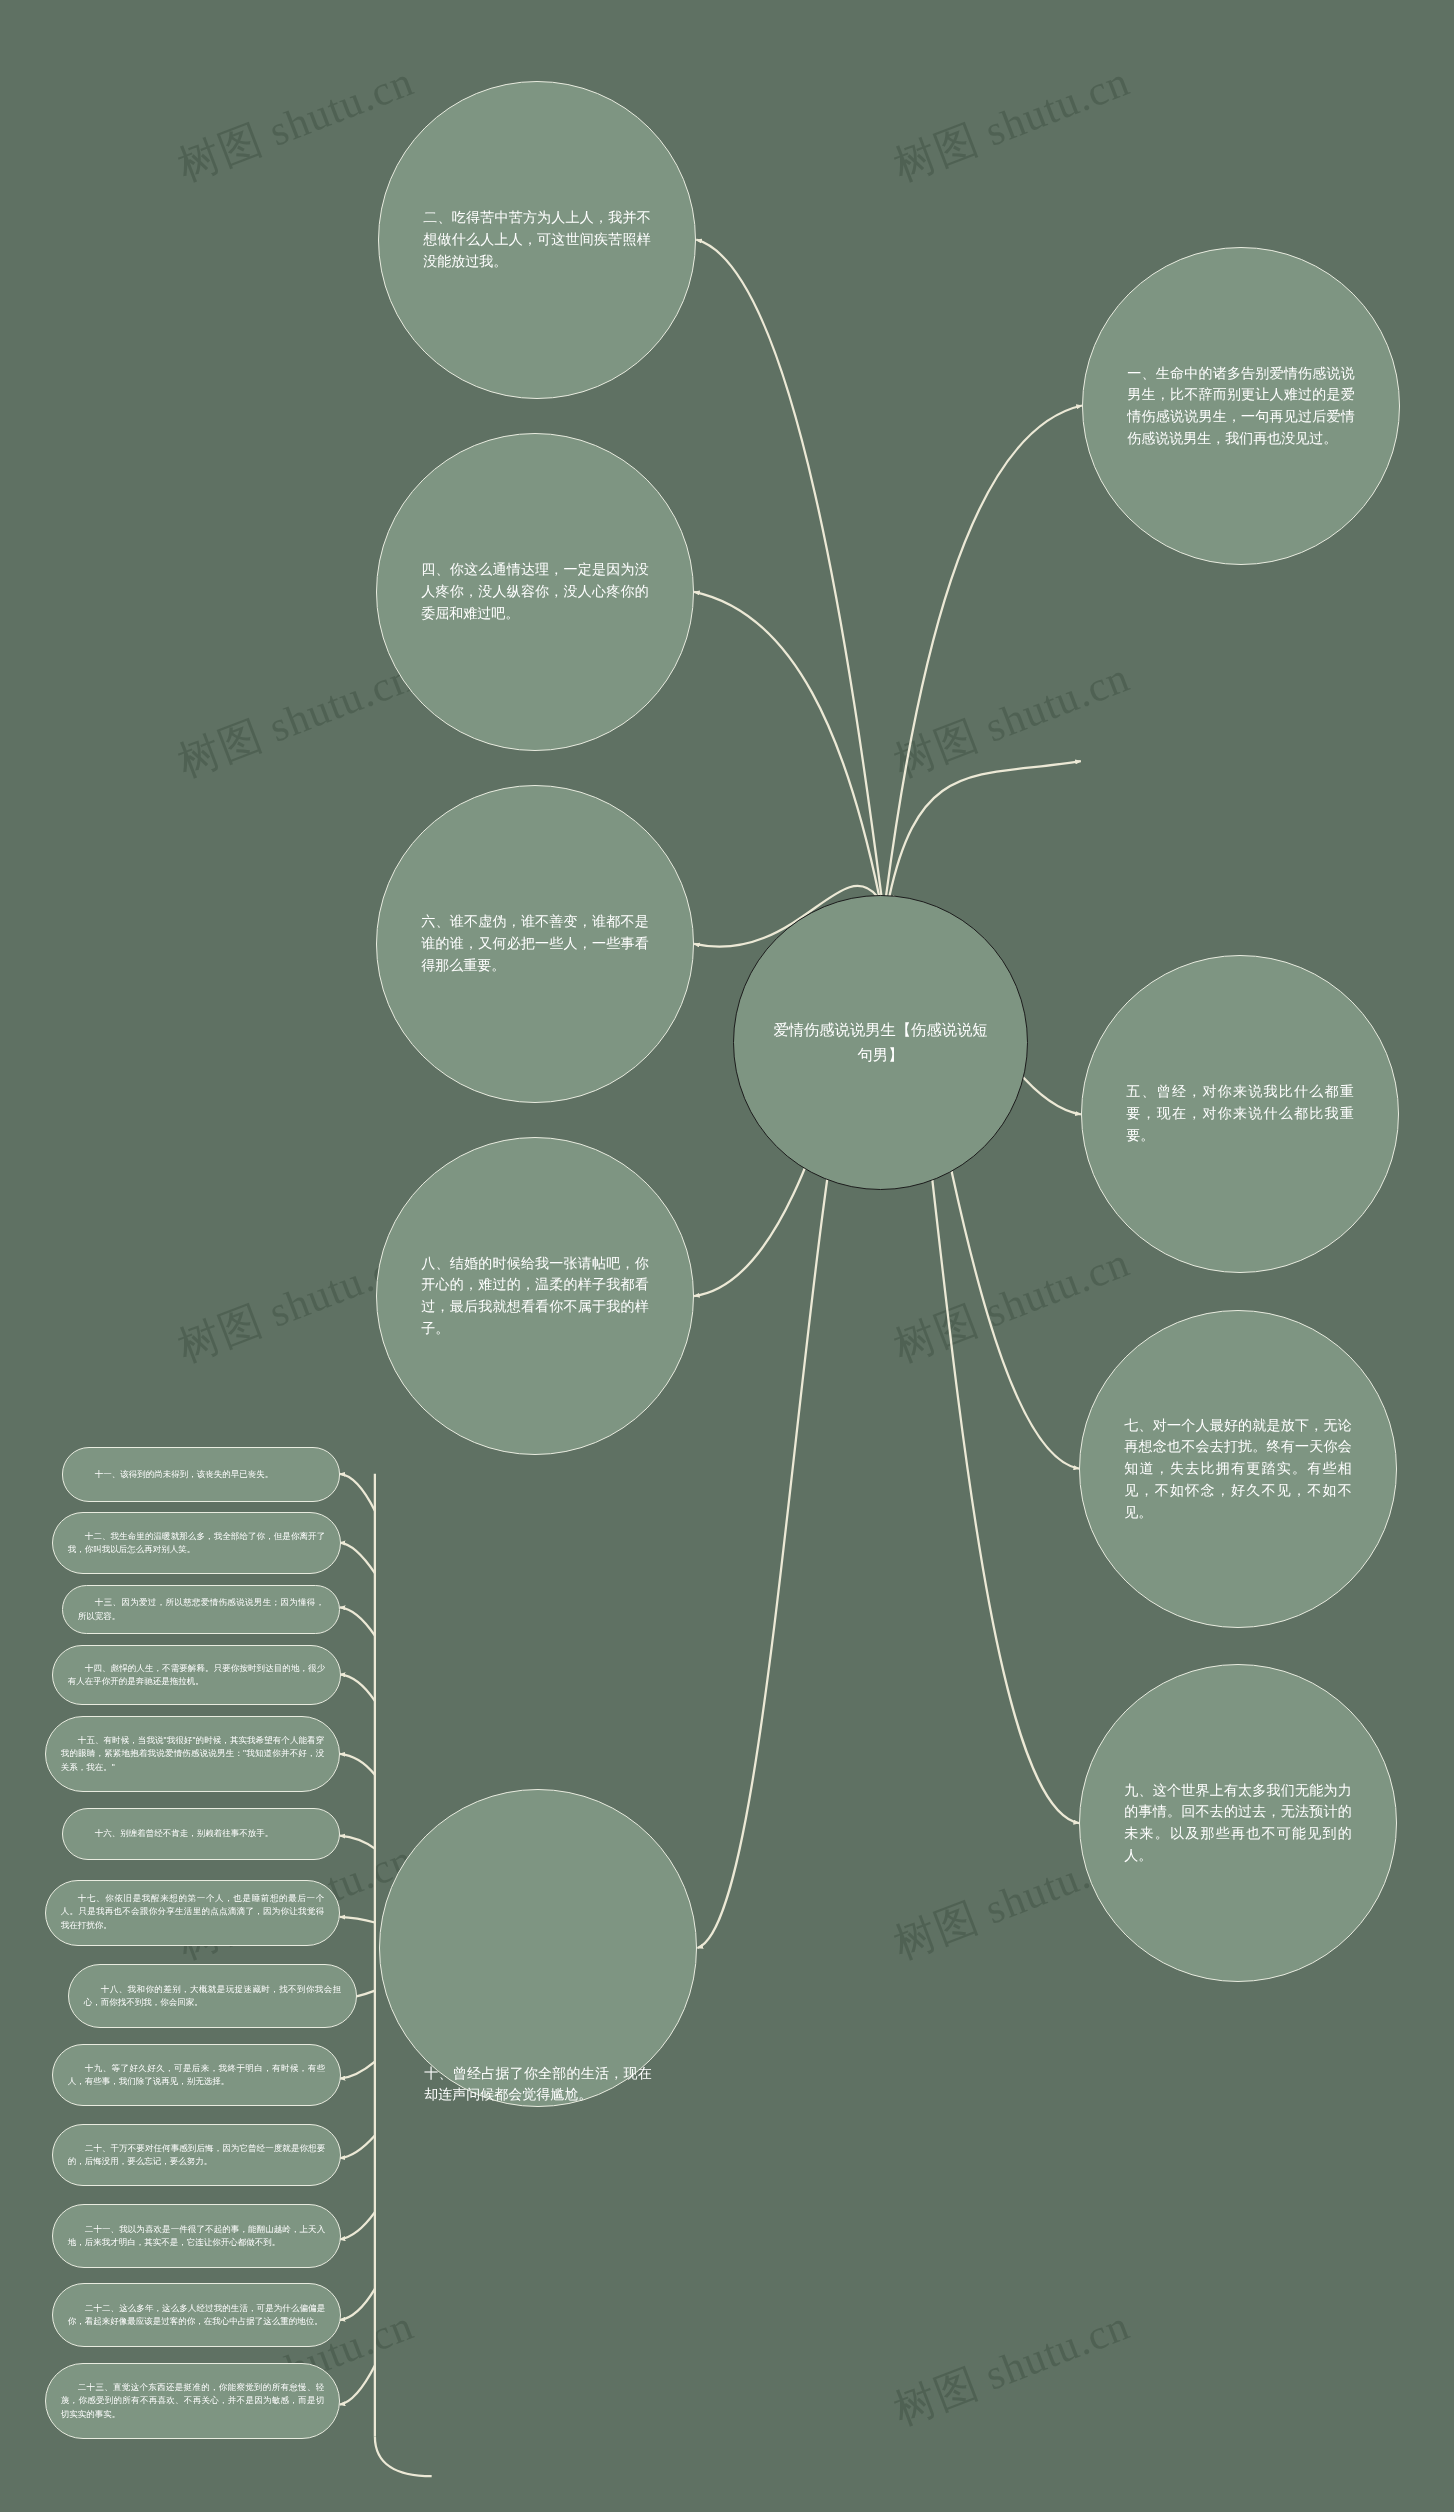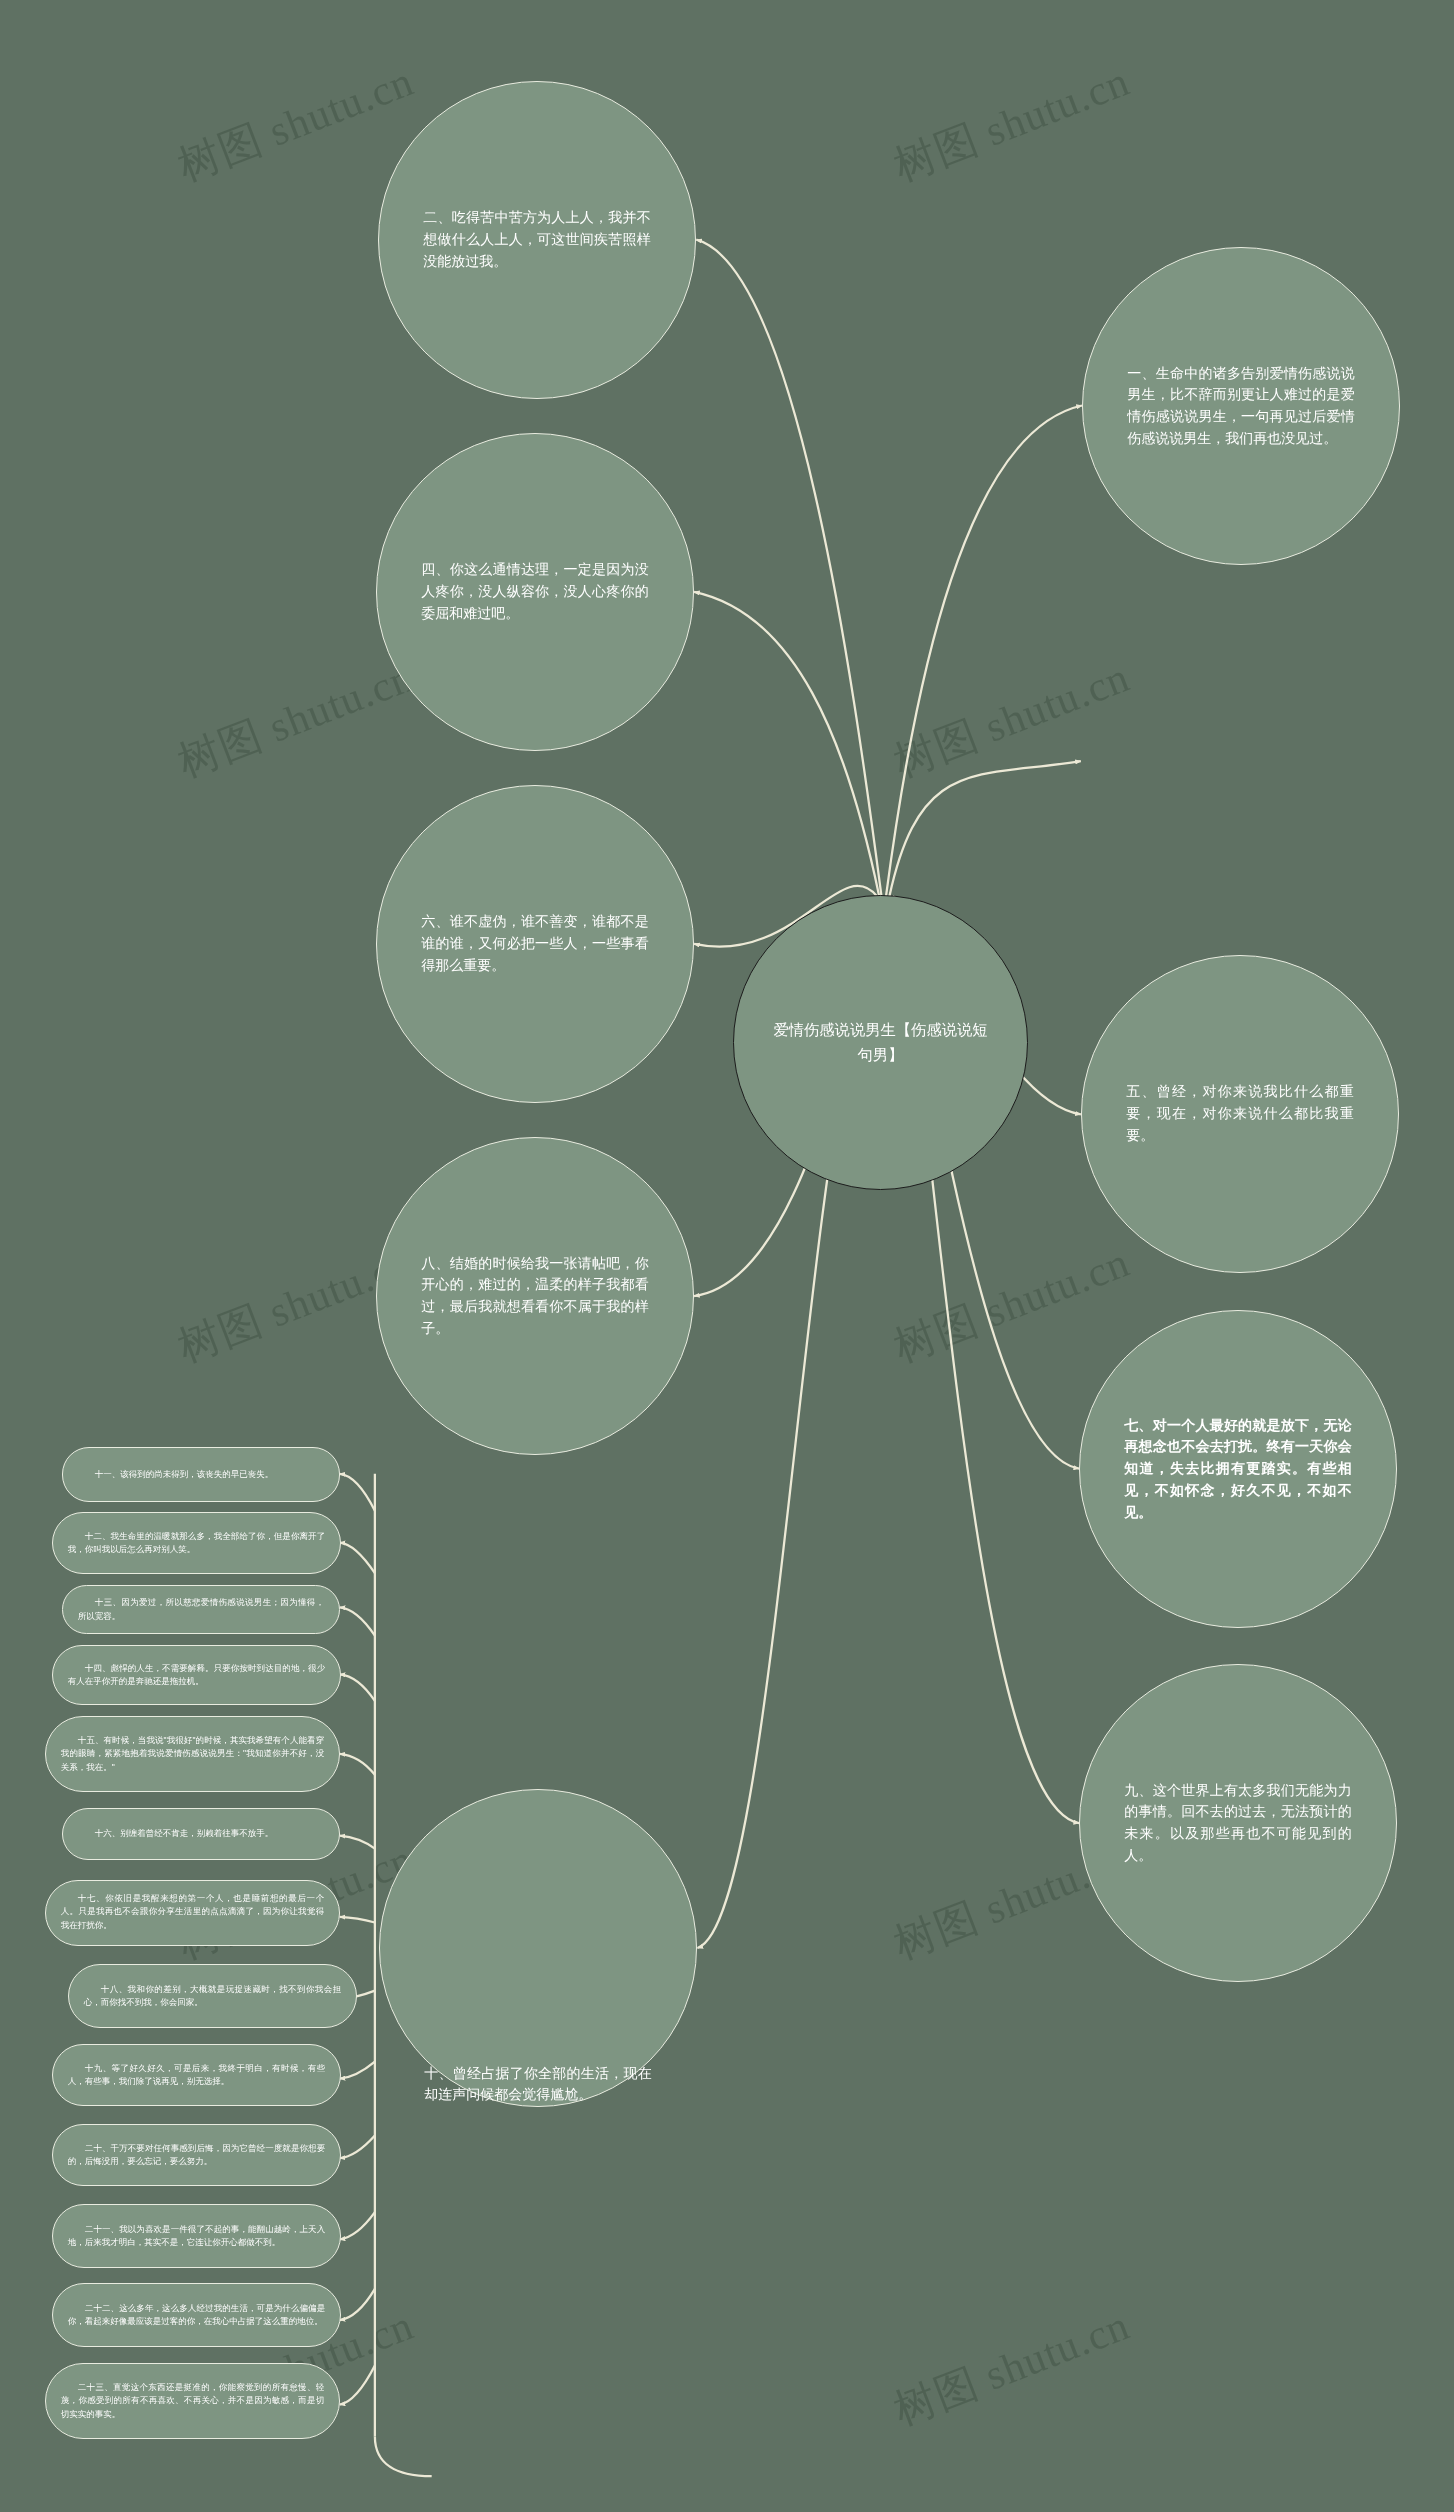--- a/index.html
+++ b/index.html
@@ -143,21 +143,21 @@
       <path d="M660,4165 C642,4200 620,4230 598,4234"></path>
     </g>
   </svg>
 
   <div class="circ" style="left:1082px;top:247px;width:318px;height:318px;">
     <span class="tx">一、生命中的诸多告别爱情伤感说说男生，比不辞而别更让人难过的是爱情伤感说说男生，一句再见过后爱情伤感说说男生，我们再也没见过。</span>
   </div>
   <div class="circ" style="left:1081px;top:955px;width:318px;height:318px;">
     <span class="tx">五、曾经，对你来说我比什么都重要，现在，对你来说什么都比我重要。</span>
   </div>
-  <div class="circ" style="left:1079px;top:1310px;width:318px;height:318px;font-weight:bold;">
+  <div class="circ" style="left:1079px;top:1310px;width:318px;height:318px;">
     <span class="tx">七、对一个人最好的就是放下，无论再想念也不会去打扰。终有一天你会知道，失去比拥有更踏实。有些相见，不如怀念，好久不见，不如不见。</span>
   </div>
   <div class="circ" style="left:1079px;top:1664px;width:318px;height:318px;">
     <span class="tx">九、这个世界上有太多我们无能为力的事情。回不去的过去，无法预计的未来。以及那些再也不可能见到的人。</span>
   </div>
 
   <div class="circ" style="left:378px;top:81px;width:318px;height:318px;">
     <span class="tx">二、吃得苦中苦方为人上人，我并不想做什么人上人，可这世间疾苦照样没能放过我。</span>
   </div>
   <div class="circ" style="left:376px;top:433px;width:318px;height:318px;">

